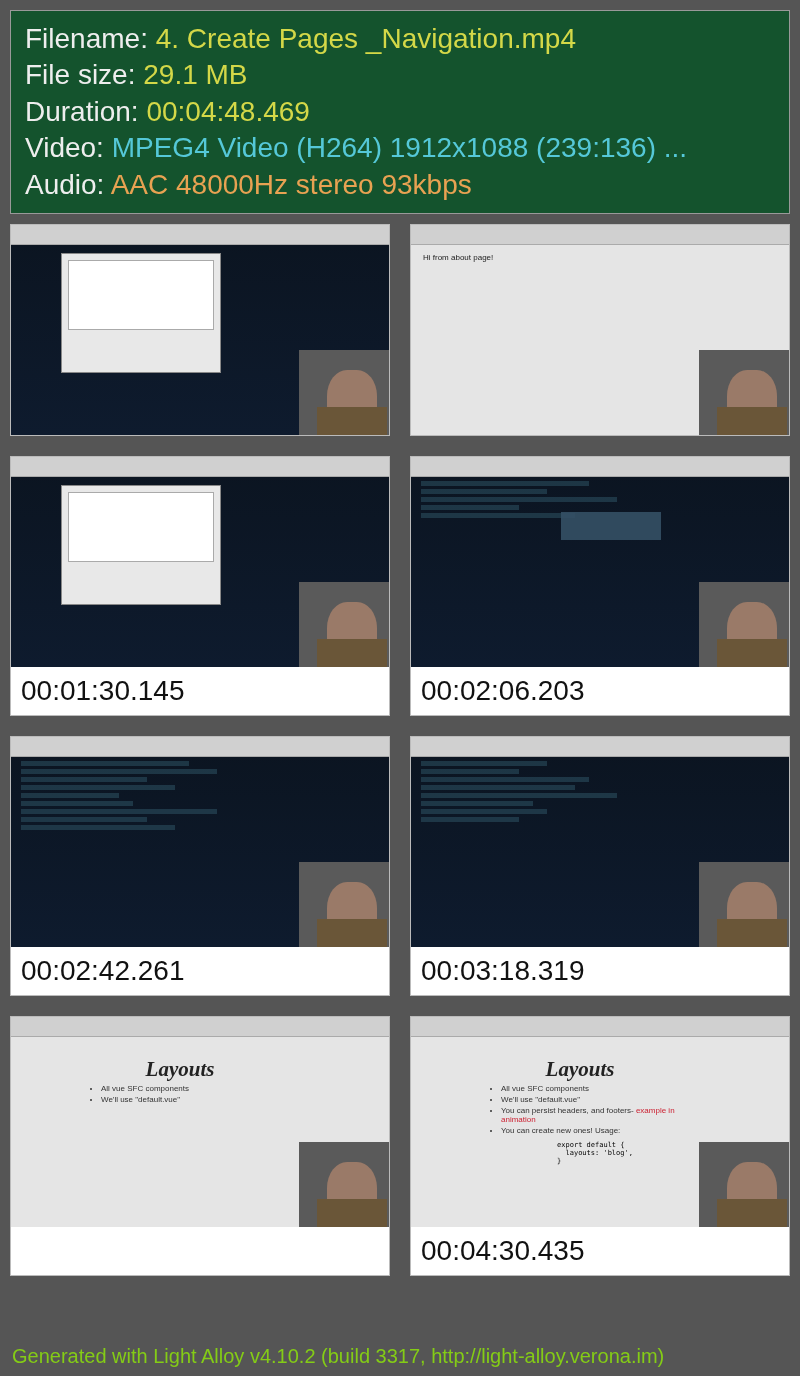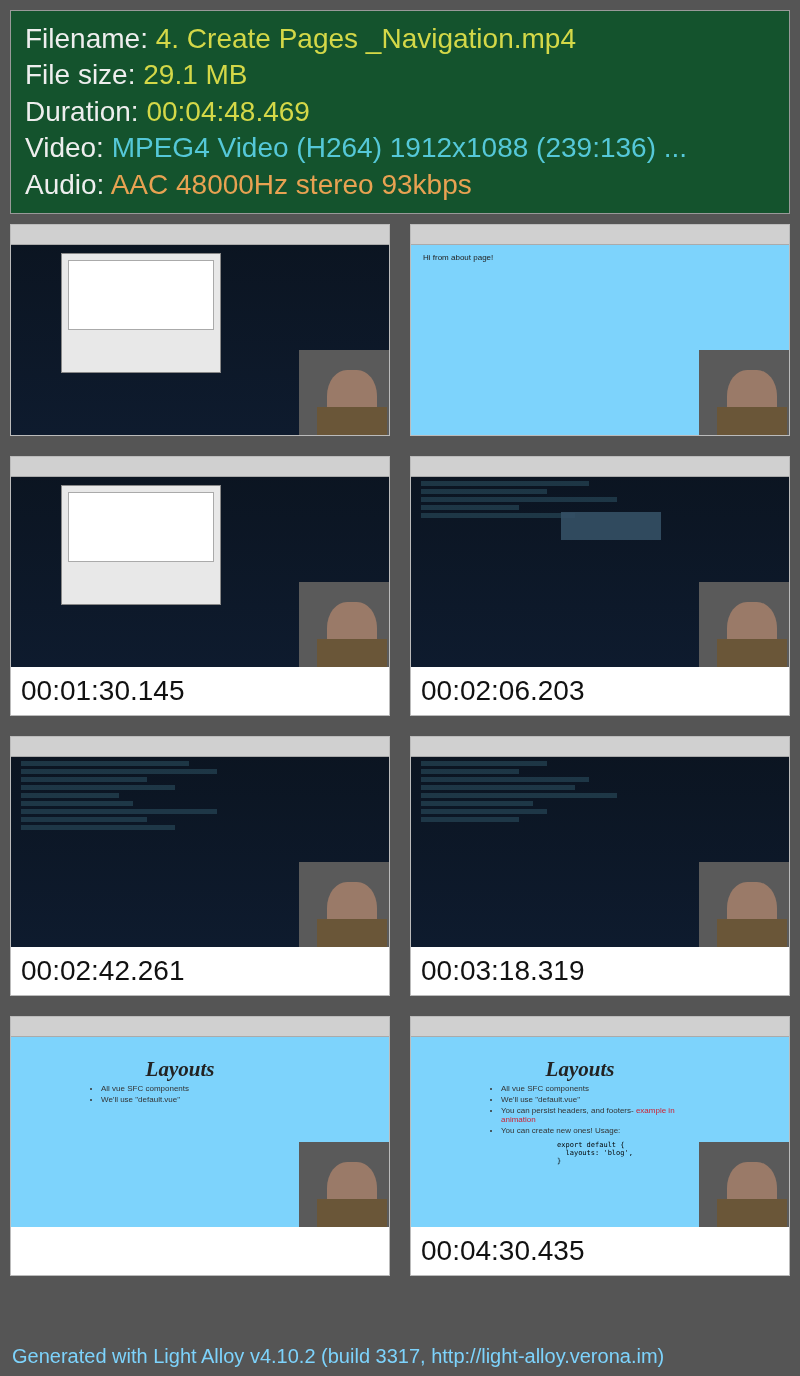--- a/index.html
+++ b/index.html
@@ -38,21 +38,21 @@
 }
 .thumb-img {
   width: 100%;
   height: 210px;
   background: #0e172a;
   position: relative;
   overflow: hidden;
 }
 .editor-dark { background: linear-gradient(#0b1420, #0e1b2e); }
 .browser-white {
-  background: #7dd3fc;
+  background: #e5e5e5;
   text-decoration: underline;
 }
 .top-bar {
   height: 20px;
   background: #d0d0d0;
   border-bottom: 1px solid #aaa;
 }
 .dialog-box {
   position: absolute;
   top: 28px; left: 50px;
@@ -130,21 +130,21 @@
   background: #fff;
   color: #111;
   font-size: 28px;
   padding: 8px 10px;
   font-weight: normal;
 }
 .footer {
   position: absolute;
   bottom: 8px;
   left: 12px;
-  color: #7dd3fc;
+  color: #84cc16;
   font-size: 20px;
 }
 .browser-text {
   position: absolute;
   top: 28px; left: 12px;
   font-size: 8px;
   color: #222;
 }
 .hint-box {
   position: absolute;

